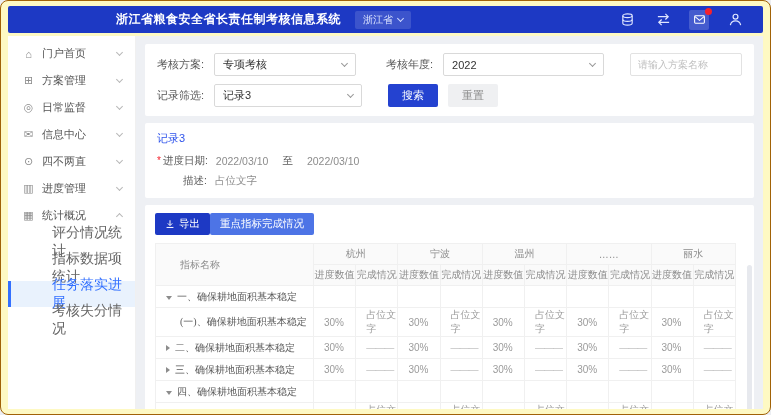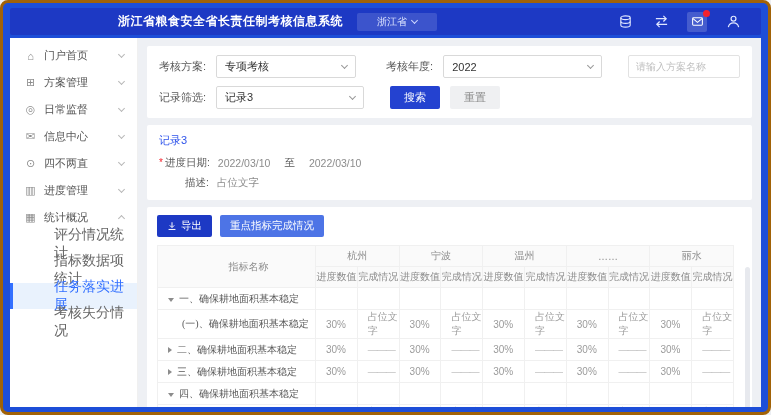--- a/index.html
+++ b/index.html
@@ -1,22 +1,22 @@
 <!DOCTYPE html>
 <html><head>
 <meta charset="utf-8">
 <style>
   * { margin:0; padding:0; box-sizing:border-box; }
   html,body { width:771px; height:415px; background:#eceef2; font-family:"Liberation Sans","DejaVu Sans",sans-serif; }
-  .frame { width:771px; height:415px; background:#1d4ed8; border:3px solid #a16207; border-radius:8px; padding:5px 7px; overflow:hidden; display:flex; flex-direction:column; }
+  .frame { width:771px; height:415px; background:#fef9c3; border:1px solid #a16207; border-radius:8px; padding:5px 7px; overflow:hidden; display:flex; flex-direction:column; }
 
   
   .app-header { height:27px; background:#1d39c4; border-radius:2px; display:flex; align-items:center; flex-shrink:0; }
   .app-title { color:#fff; font-size:12px; font-weight:bold; margin-left:108px; letter-spacing:.5px; white-space:nowrap; }
-  .region-chip { margin-left:14px; background:rgba(255,255,255,.14); color:#dfe6ff; font-size:10px; padding:2px 20px; border-radius:2px; display:flex; align-items:center; gap:5px; cursor:pointer; }
+  .region-chip { margin-left:14px; background:rgba(255,255,255,.14); color:#dfe6ff; font-size:10px; padding:2px 8px; border-radius:2px; display:flex; align-items:center; gap:5px; cursor:pointer; }
   .region-chip .chev-w { width:5px; height:5px; border-right:1px solid #cfd8ff; border-bottom:1px solid #cfd8ff; transform:rotate(45deg); margin-top:-2px; }
   .header-icons { margin-left:auto; margin-right:18px; display:flex; align-items:center; gap:16px; }
   .hicon { width:20px; height:20px; display:flex; align-items:center; justify-content:center; position:relative; cursor:pointer; }
   .hicon.chip { background:rgba(255,255,255,.18); border-radius:2px; }
   .badge-dot { position:absolute; top:-2px; right:-3px; width:7px; height:7px; background:#f5222d; border-radius:50%; }
 
   
   .app-body { flex:1; display:flex; overflow:hidden; margin-top:3px; }
   .sidebar { width:128px; background:#fff; border-right:1px solid #f0f0f0; overflow:hidden; flex-shrink:0; padding-top:4px; }
   .menu-item { height:27px; display:flex; align-items:center; padding-left:14px; font-size:11px; color:#555; cursor:pointer; }
@@ -50,28 +50,28 @@
   .record-title { color:#2f54eb; font-size:11px; margin-bottom:8px; }
   .rec-line { font-size:10.5px; margin-bottom:6px; display:flex; align-items:center; }
   .rec-line:last-child { margin-bottom:0; }
   .req { color:#f5222d; margin-right:2px; font-size:10px; }
   .rec-lbl { color:#595959; display:inline-block; min-width:50px; text-align:right; }
   .rec-val { color:#8c8c8c; margin-left:8px; }
   .rec-conj { color:#595959; margin:0 14px; }
 
   
   .table-card { padding:8px 10px 12px; flex:1; position:relative; }
-  .tool-row { display:flex; gap:8px; margin-bottom:8px; }
+  .tool-row { display:flex; margin-bottom:8px; }
   .btn-sm { height:22px; font-size:10.5px; padding:0 10px; display:flex; align-items:center; gap:4px; }
   .btn-export { background:#1d39c4; color:#fff; }
   .btn-key { background:#4d74e6; color:#fff; }
   table { width:calc(100% - 8px); border-collapse:collapse; table-layout:fixed; }
   th, td { border:1px solid #f0f0f0; font-weight:normal; }
   thead th { background:#fafafa; color:#8c8c8c; font-size:10px; height:21px; text-align:center; }
-  th.name-col { width:158px; text-align:center; padding-left:24px; }
+  th.name-col { width:158px; text-align:left; padding-left:24px; }
   td { height:22px; font-size:10px; color:#9b9b9b; padding-left:10px; background:#fff; }
   td.row-label { color:#595959; padding-left:10px; white-space:nowrap; overflow:hidden; }
   td.row-label.child { padding-left:24px;font-family:Liberation Serif, serif; }
   td.dash { color:#c3c3c3; letter-spacing:-1px; }
   .tri { display:inline-block; width:0; height:0; margin-right:5px; }
   .tri.down { border-left:3.5px solid transparent; border-right:3.5px solid transparent; border-top:4.5px solid #8c8c8c; }
   .tri.right { border-top:3.5px solid transparent; border-bottom:3.5px solid transparent; border-left:4.5px solid #8c8c8c; }
   .v-scrollbar { position:absolute; right:2px; top:60px; width:5px; height:160px; background:#e7e9ee; border-radius:3px; }
   svg { display:block; }
 </style>

